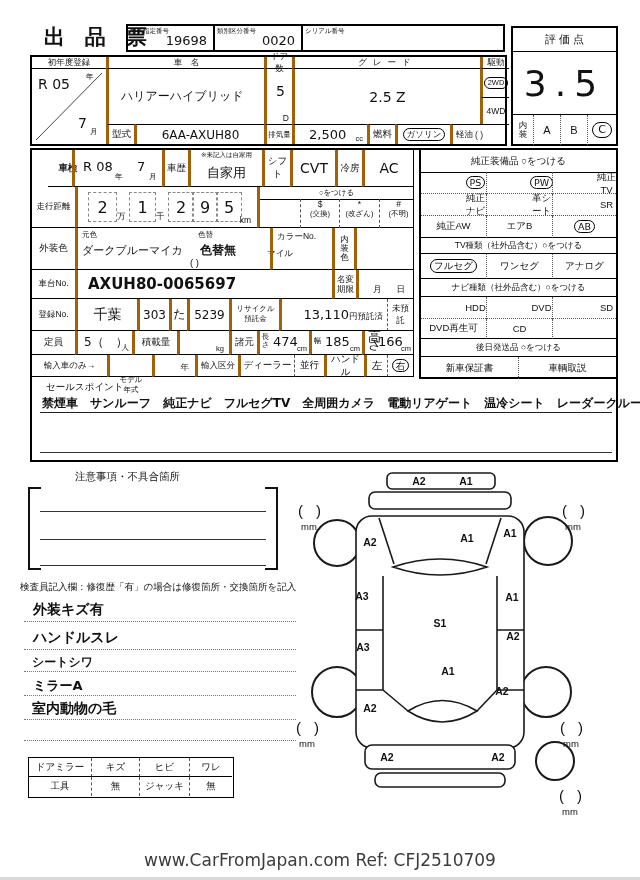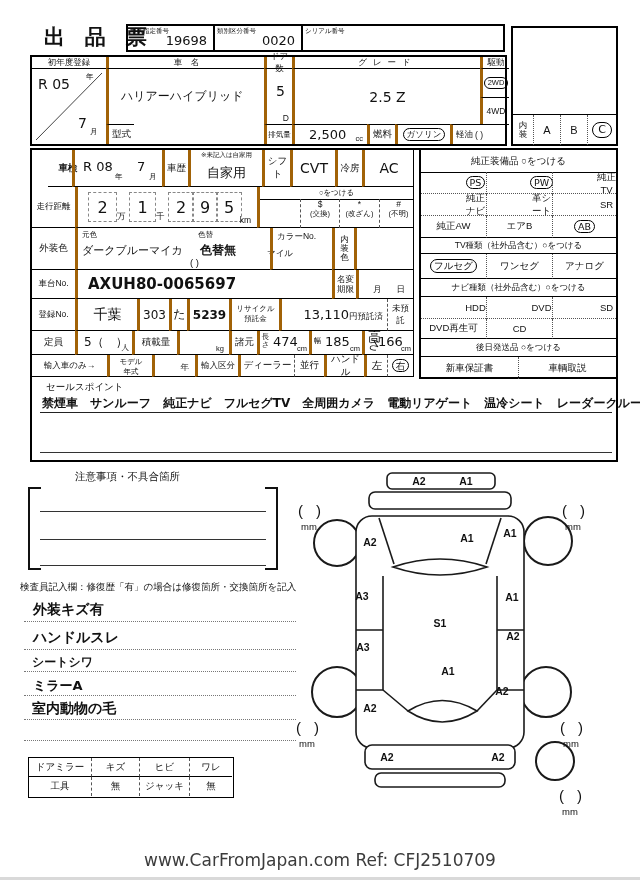--- a/index.html
+++ b/index.html
@@ -74,36 +74,39 @@
       <span class="a f14 hw" style="left:9px;top:14px;">5</span>
       <span class="a f8" style="right:3px;bottom:1px;">D</span>
     </div>
     <div class="a bl ctr f14 hw" style="left:260px;top:12px;width:188px;height:55px;">2.5 Z</div>
     <div class="a bl ctr" style="left:448px;top:12px;width:29px;height:28px;">
       <span class="circ f7">2WD</span>
     </div>
     <div class="a bl bt ctr f8" style="left:448px;top:40px;width:29px;height:27px;">4WD</div>
 
     <div class="a bt bl ctr f9" style="left:74px;top:67px;width:28px;height:20px;">型式</div>
+    <div class="a bt bl ctr f12 hw" style="left:102px;top:67px;width:130px;height:20px;">6AA-AXUH80</div>
     <div class="a bt bl ctr f7" style="left:232px;top:67px;width:28px;height:20px;">排気量</div>
     <div class="a bt bl" style="left:260px;top:67px;width:75px;height:20px;">
       <span class="a f13 hw" style="left:14px;top:2px;">2,500</span>
       <span class="a f7" style="right:4px;bottom:1px;">cc</span>
     </div>
     <div class="a bt bl ctr f9" style="left:335px;top:67px;width:28px;height:20px;">燃料</div>
     <div class="a bt bl ctr" style="left:363px;top:67px;width:55px;height:20px;">
       <span class="circ f8">ガソリン</span>
     </div>
     <div class="a bt bl" style="left:418px;top:67px;width:59px;height:20px;display:flex;align-items:center;gap:2px;padding-left:3px;">
       <span class="f8">軽油</span>
       <span class="f8">(        )</span>
     </div>
   </div>
 
   <div class="a b2" style="left:511px;top:26px;width:107px;height:120px;">
+    <div class="a ctr f11" style="left:0;top:0;width:103px;height:24px;border-bottom:1.5px solid #000;">評 価 点</div>
+    <div class="a ctr hw" style="left:0;top:24px;width:103px;height:62px;font-size:36px;letter-spacing:8px;">3.5</div>
     <div class="a" style="left:0;top:86px;width:103px;height:30px;border-top:1.5px solid #000;">
       <div class="a ctr" style="left:0;top:0;width:20px;height:30px;">
         <span class="vtxt">内装</span>
       </div>
       <div class="a ctr f11 dotl" style="left:20px;top:0;width:27px;height:30px;">A</div>
       <div class="a ctr f11 dotl" style="left:47px;top:0;width:27px;height:30px;">B</div>
       <div class="a ctr dotl" style="left:74px;top:0;width:29px;height:30px;">
         <span class="circ f11 hw" style="padding:0 5px;">C</span>
       </div>
     </div>
@@ -181,21 +184,21 @@
     </div>
     <div class="a bl bb br" style="left:324px;top:120px;width:58px;height:29px;">
       <span class="a f8" style="left:14px;bottom:2px;">月</span>
       <span class="a f8" style="right:8px;bottom:2px;">日</span>
     </div>
 
     <div class="a ctr f8 bb" style="left:0;top:149px;width:43px;height:32px;">登録No.</div>
     <div class="a bl bb ctr f14 hw" style="left:43px;top:149px;width:62px;height:32px;">千葉</div>
     <div class="a bl bb ctr f12 hw" style="left:105px;top:149px;width:32px;height:32px;">303</div>
     <div class="a bl bb ctr f12 hw" style="left:137px;top:149px;width:18px;height:32px;">た</div>
-    <div class="a bl bb ctr f12 hw" style="left:155px;top:149px;width:42px;height:32px;font-weight:bold;">5239</div>
+    <div class="a bl bb ctr f12 hw" style="left:155px;top:149px;width:42px;height:32px;">5239</div>
     <div class="a bl bb" style="left:197px;top:149px;width:50px;height:32px;text-align:center;">
       <div class="f7" style="margin-top:5px;">リサイクル</div>
       <div class="f7">預託金</div>
     </div>
     <div class="a bl bb" style="left:247px;top:149px;width:108px;height:32px;display:flex;align-items:baseline;justify-content:flex-end;padding:8px 4px 0 0;">
       <span class="f13 hw">13,110</span>
       <span class="f8">円預託済</span>
     </div>
     <div class="a dashl bb br ctr f8" style="left:355px;top:149px;width:27px;height:32px;">未預託</div>
 
@@ -220,21 +223,21 @@
       <span class="a f7" style="right:2px;bottom:1px;">cm</span>
     </div>
     <div class="a bl bb br" style="left:330px;top:181px;width:52px;height:24px;">
       <span class="vtxt a" style="left:3px;top:2px;width:9px;line-height:8px;font-size:13px;">高さ</span>
       <span class="a f13 hw" style="left:13px;top:3px;">166</span>
       <span class="a f7" style="right:2px;bottom:1px;">cm</span>
     </div>
 
     <div class="a ctr f8 bb" style="left:0;top:205px;width:75px;height:22px;">輸入車のみ→</div>
     <div class="a bl bb" style="left:75px;top:205px;width:45px;height:22px;text-align:center;">
-      <div class="f7" style="margin-top:2px;">モデル</div>
+      <div class="f7" style="margin-top:20px;">モデル</div>
       <div class="f7">年式</div>
     </div>
     <div class="a bl bb" style="left:120px;top:205px;width:43px;height:22px;">
       <span class="a f8" style="right:6px;bottom:2px;">年</span>
     </div>
     <div class="a bl bb ctr f8" style="left:163px;top:205px;width:43px;height:22px;">輸入区分</div>
     <div class="a bl bb ctr f9" style="left:206px;top:205px;width:56px;height:22px;">ディーラー</div>
     <div class="a dashl bb ctr f9" style="left:262px;top:205px;width:30px;height:22px;">並行</div>
     <div class="a bl bb ctr f9" style="left:292px;top:205px;width:40px;height:22px;">ハンドル</div>
     <div class="a bl bb ctr f10" style="left:332px;top:205px;width:23px;height:22px;">左</div>

